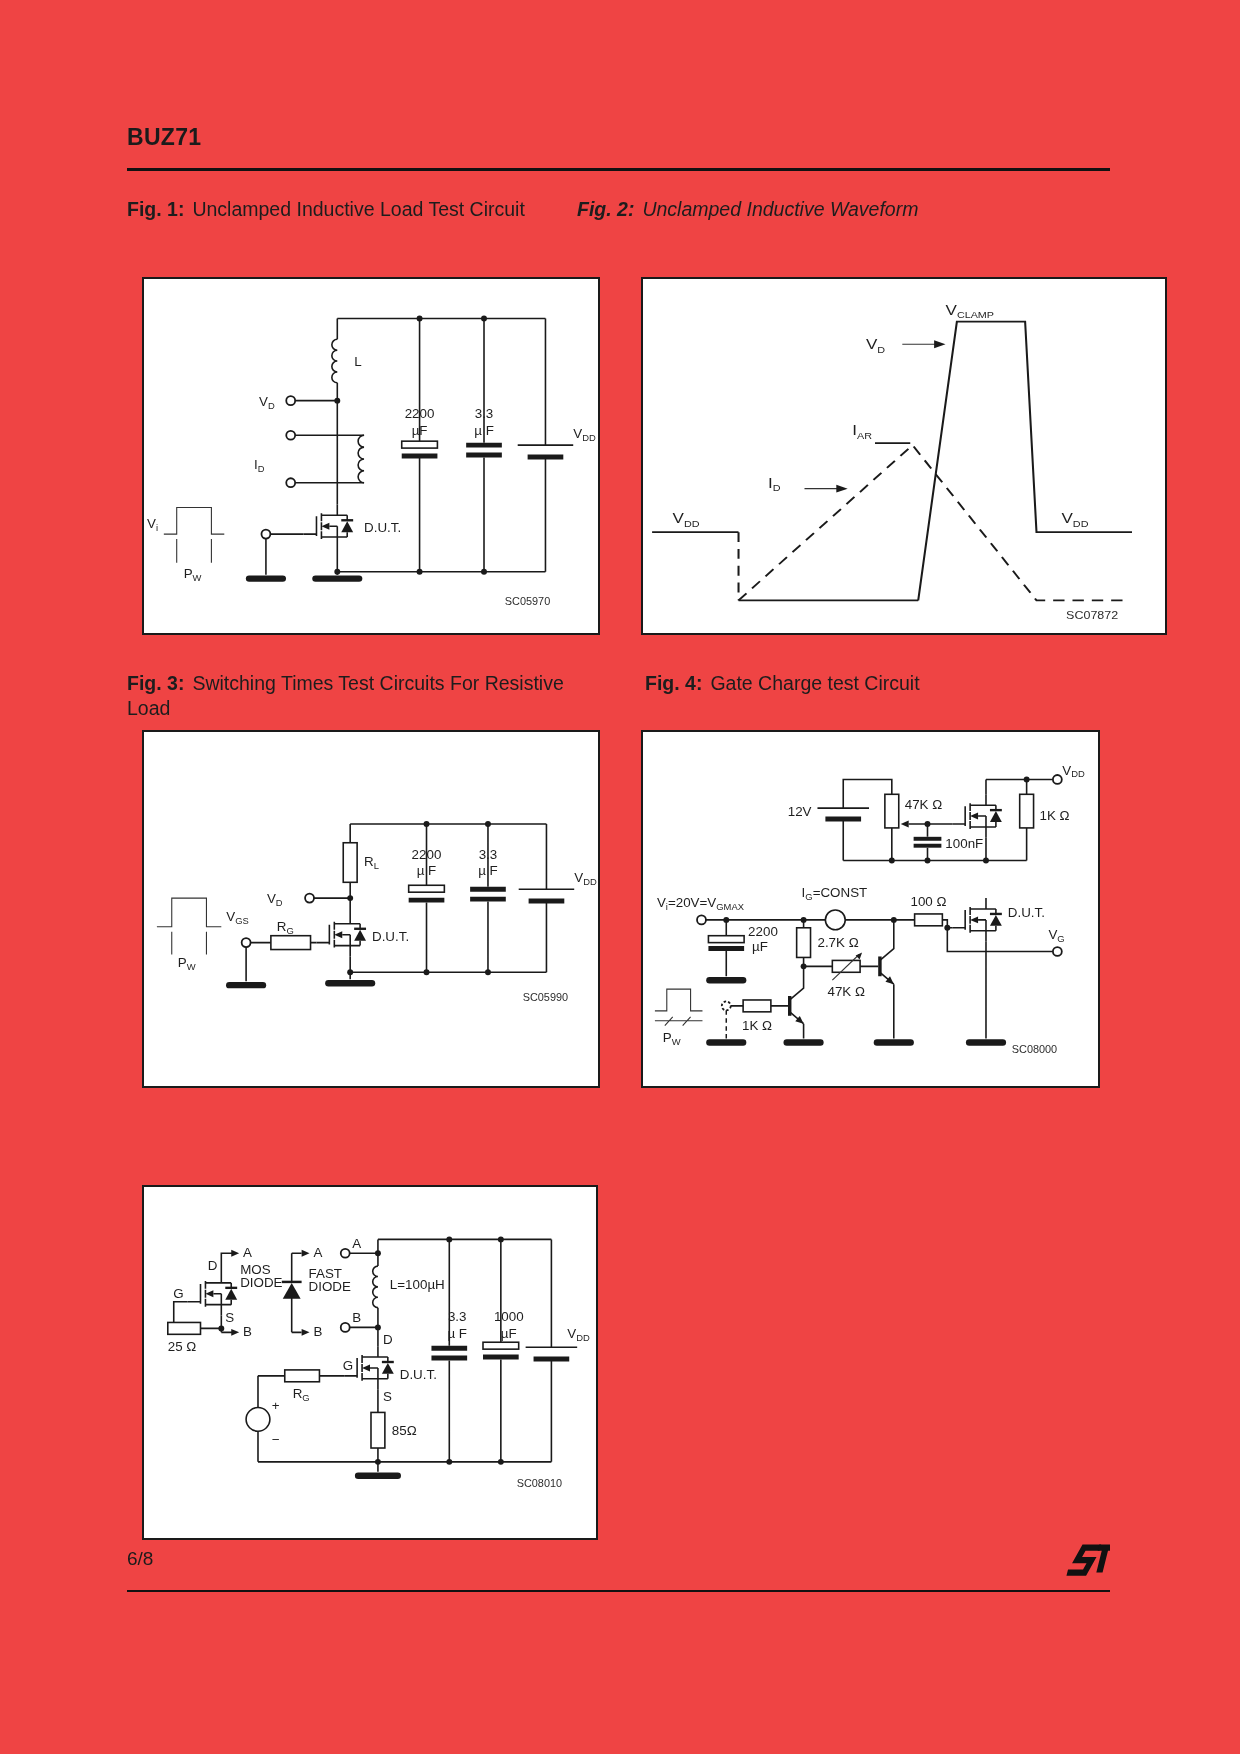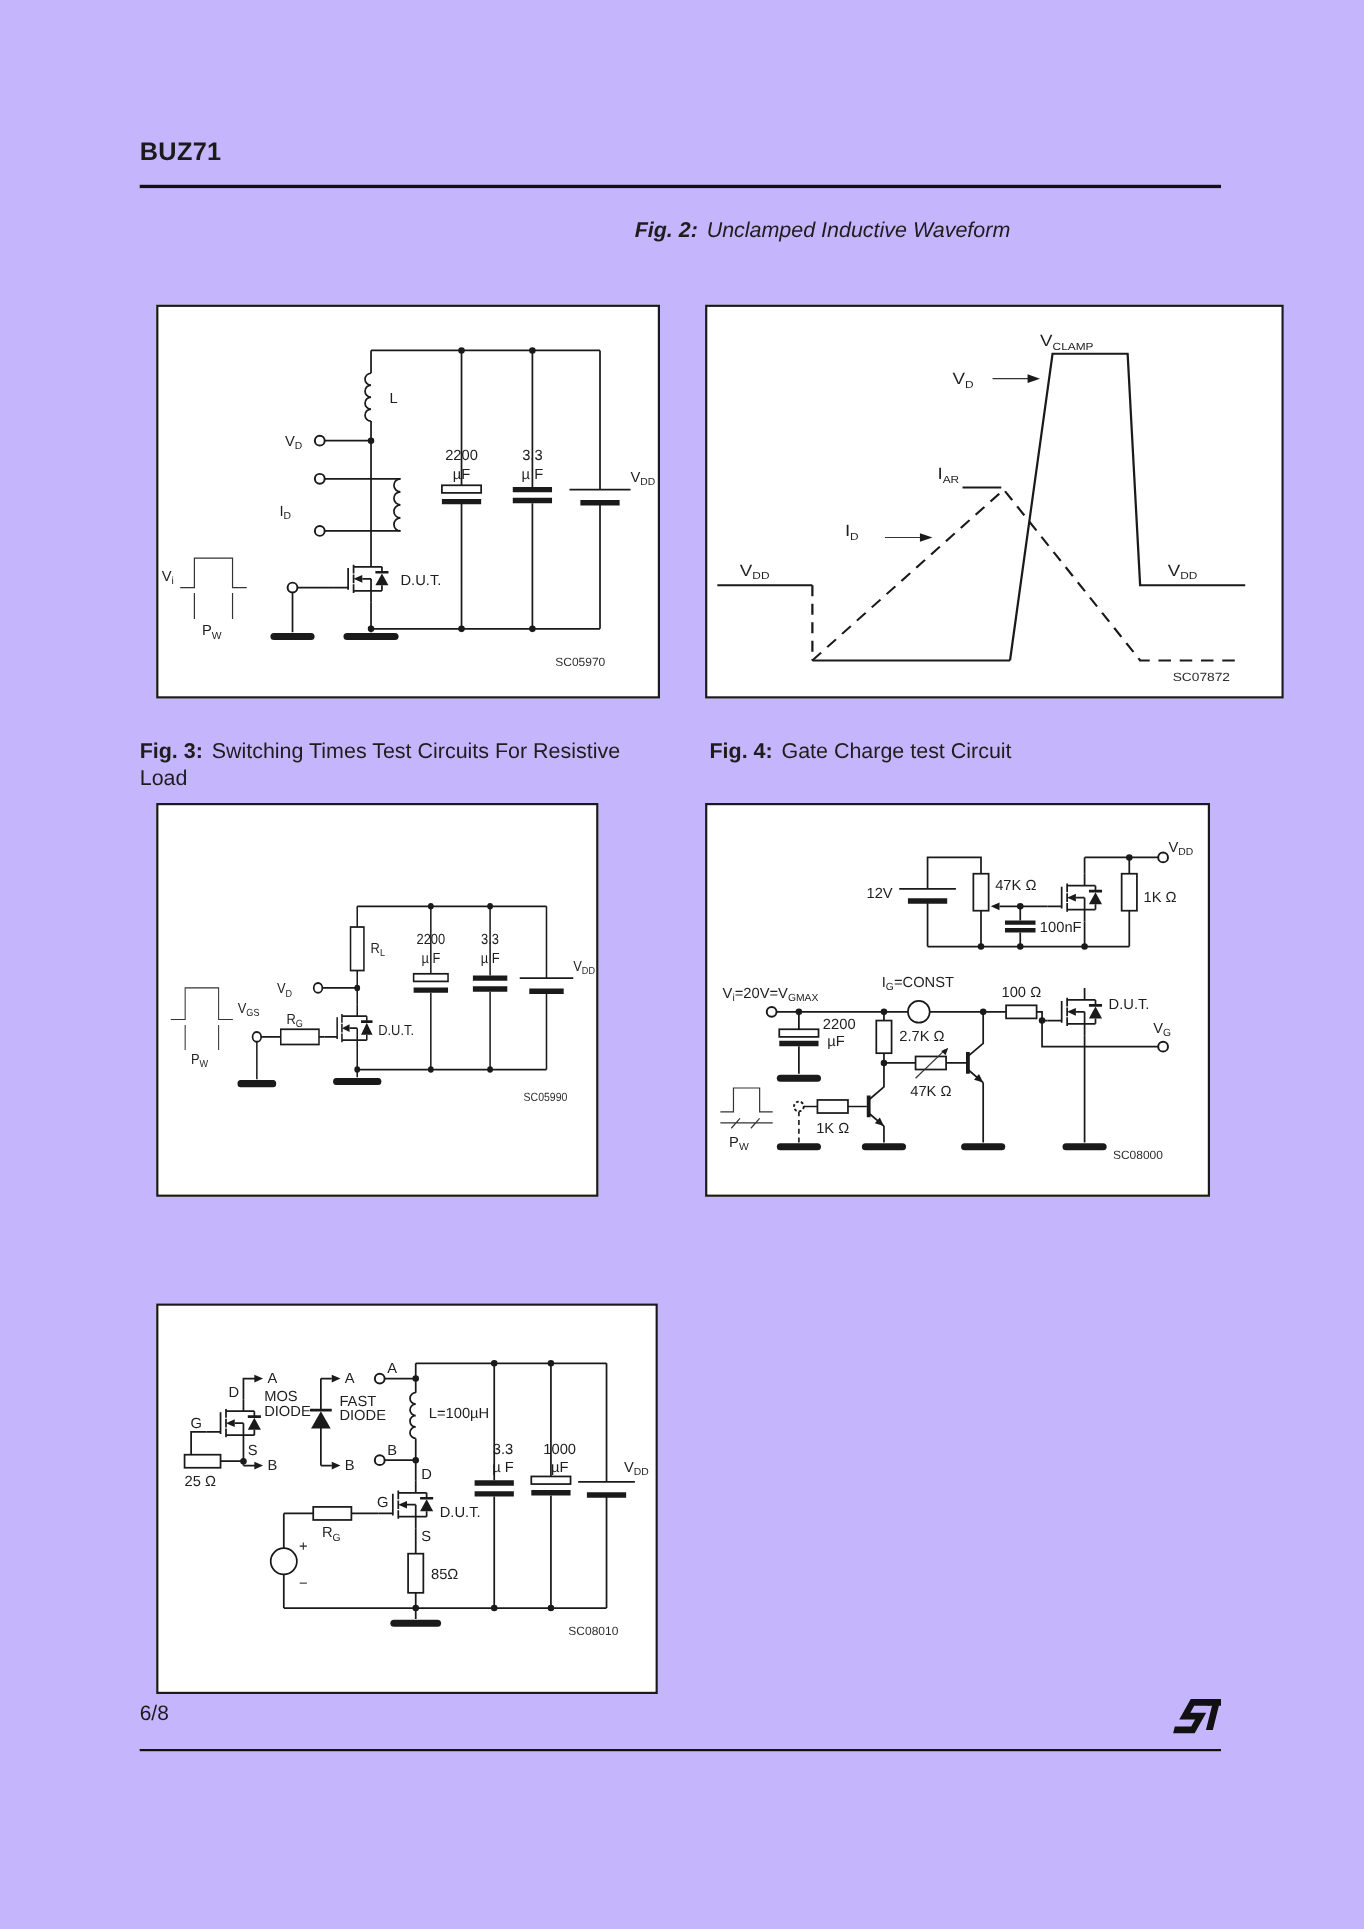--- a/index.html
+++ b/index.html
@@ -1,16 +1,16 @@
 <!DOCTYPE html>
 <html><head>
 <meta charset="utf-8">
 <style>
   html,body{margin:0;padding:0;background:#e8e8e8;}
-  .page{position:relative;width:1240px;height:1754px;background:#c4b5fd;margin:0 auto;
+  .page{position:relative;width:1240px;height:1754px;background:#ef4444;margin:0 auto;
         font-family:"Liberation Sans",sans-serif;color:#1b1b1b;overflow:hidden;}
   .hdr{position:absolute;left:127px;top:124px;font-size:23px;font-weight:bold;letter-spacing:.3px;}
   .hrule{position:absolute;left:127px;top:168px;width:983px;height:3px;background:#111;}
   .frule{position:absolute;left:127px;top:1590px;width:983px;height:2px;background:#111;}
   .figtitle{position:absolute;font-size:19.5px;line-height:1.28;color:#1d1d1d;}
   .figlabel{font-weight:bold;margin-right:8px;}
   .figbox{position:absolute;border:2px solid #1a1a1a;box-sizing:border-box;background:#fff;}
   .figbox svg{position:absolute;left:0;top:0;width:100%;height:100%;}
   .pagenum{position:absolute;left:127px;top:1548px;font-size:19px;}
   .logo{position:absolute;left:1060px;top:1541px;width:50px;height:44px;}
@@ -33,20 +33,23 @@
   .code{font-family:"Liberation Sans",sans-serif;font-size:11px;fill:#2d2d2d;}
 </style>
 </head>
 <body>
 
 <div class="page">
 
   <div class="hdr">BUZ71</div>
   <div class="hrule"></div>
 
+  <div class="figtitle" style="left:127px;top:197px;width:450px;">
+    <span class="figlabel">Fig. 1:</span><span>Unclamped Inductive Load Test Circuit</span>
+  </div>
   <div class="figtitle" style="left:577px;top:197px;width:520px;font-style:italic;">
     <span class="figlabel">Fig. 2:</span><span>Unclamped Inductive Waveform</span>
   </div>
 
   <div class="figbox" style="left:142px;top:277px;width:458px;height:358px;">
     <svg viewBox="0 0 458 358" preserveAspectRatio="none">
       <defs>
         <g id="mosfet">
           <path class="w" d="M-11,-10 V10 M-6,-13 V-5 M-6,-4 V4 M-6,5 V13 M-6,-11 H20 M-6,11 H20 M10,-11 V-22 M10,11 V22 M2,0 H10 M10,0 V11 M-11,8 H-24 M20,-11 V-6 M20,6 V11"></path>
           <polygon class="f" points="-6,0 2,-3.5 2,3.5"></polygon>
@@ -135,21 +138,21 @@
     </svg>
   </div>
 
   <div class="figtitle" style="left:127px;top:671px;width:462px;">
     <span class="figlabel">Fig. 3:</span><span>Switching Times Test Circuits For Resistive Load</span>
   </div>
   <div class="figtitle" style="left:645px;top:671px;width:460px;">
     <span class="figlabel">Fig. 4:</span><span>Gate Charge test Circuit</span>
   </div>
 
-  <div class="figbox" style="left:142px;top:730px;width:402px;height:358px;">
+  <div class="figbox" style="left:142px;top:730px;width:458px;height:358px;">
     <svg viewBox="0 0 458 358" preserveAspectRatio="none">
       <g>
         <path class="w" d="M208,93 H406 M208,93 V112 M208,152 V183 M208,227 V243 M208,243 H406 M171.5,168 H208 M168,213 H174 M128,213 H107.5 M103,217.5 V252 M208,243 V250 M285,93 V155 M285,172.5 V243 M347,93 V156.5 M347,171.5 V243 M406,93 V159 M406,173 V243"></path>
       </g>
       <g>
         <path class="thin" d="M13,197 H28 V168 H63 V197 H78 M28,202 V225 M63,202 V225"></path>
       </g>
       <rect class="comp" x="201" y="112" width="14" height="40"></rect>
       <rect class="comp" x="128" y="206" width="40" height="14"></rect>
       <g>

